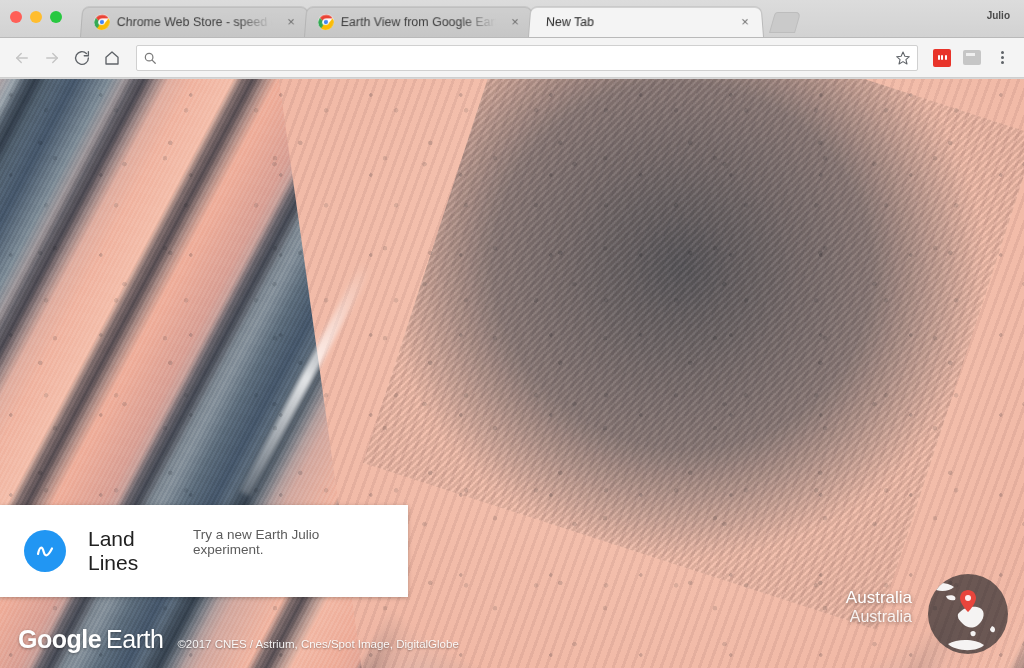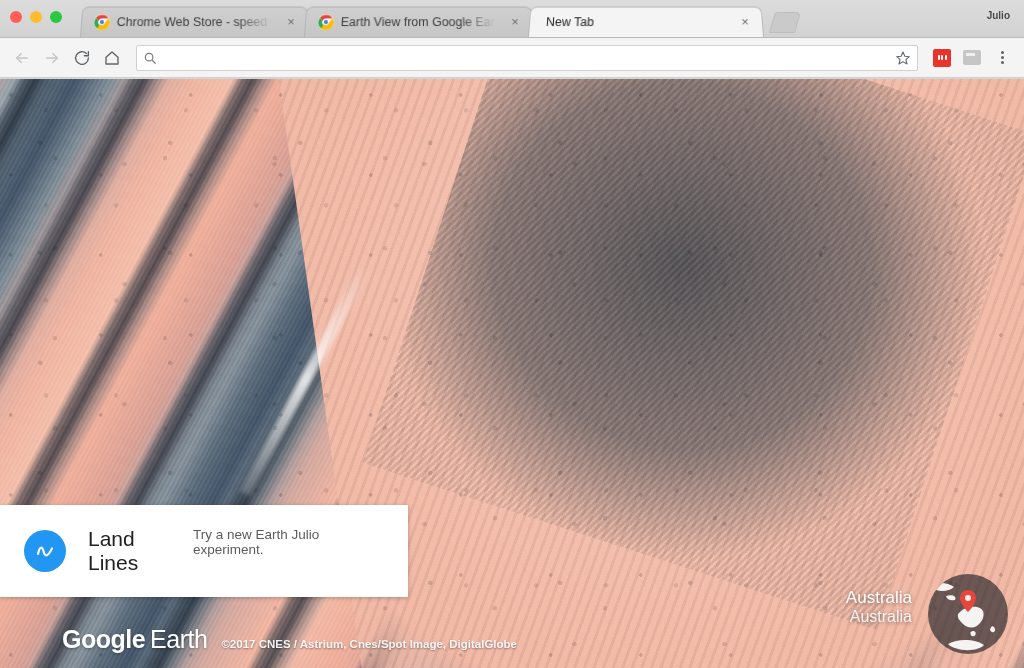--- a/index.html
+++ b/index.html
@@ -250,29 +250,28 @@
     margin-right: 22px;
   }
   #promo-text { display: flex; gap: 4px; }
   #promo-title { font-size: 21px; color: #212121; font-weight: 400; }
   #promo-sub { font-size: 13.5px; color: #5c5c5c; }
 
   
   #ge-logo-row {
     position: absolute;
     left: 18px; bottom: 14px;
-    display: flex; align-items: baseline; gap: 14px; margin-left: 44px;
+    display: flex; align-items: baseline; gap: 14px;
   }
   #ge-logo { font-size: 25px; color: #fff; letter-spacing: -.5px; text-shadow: 0 1px 3px rgba(0,0,0,.35); }
   #ge-logo b { font-weight: 700; }
   #ge-logo span { font-weight: 300; }
   #ge-attribution {
     font-size: 11.5px; color: rgba(255,255,255,.92);
     text-shadow: 0 1px 2px rgba(0,0,0,.4);
-    font-weight: bold;
   }
 
   #location-block {
     position: absolute;
     right: 112px; bottom: 42px;
     text-align: right;
     text-shadow: 0 1px 4px rgba(0,0,0,.45);
   }
   #location-name { font-size: 17px; color: #fff; font-weight: 400; line-height: 1.25; }
   #location-country { font-size: 16px; color: rgba(255,255,255,.88); }

